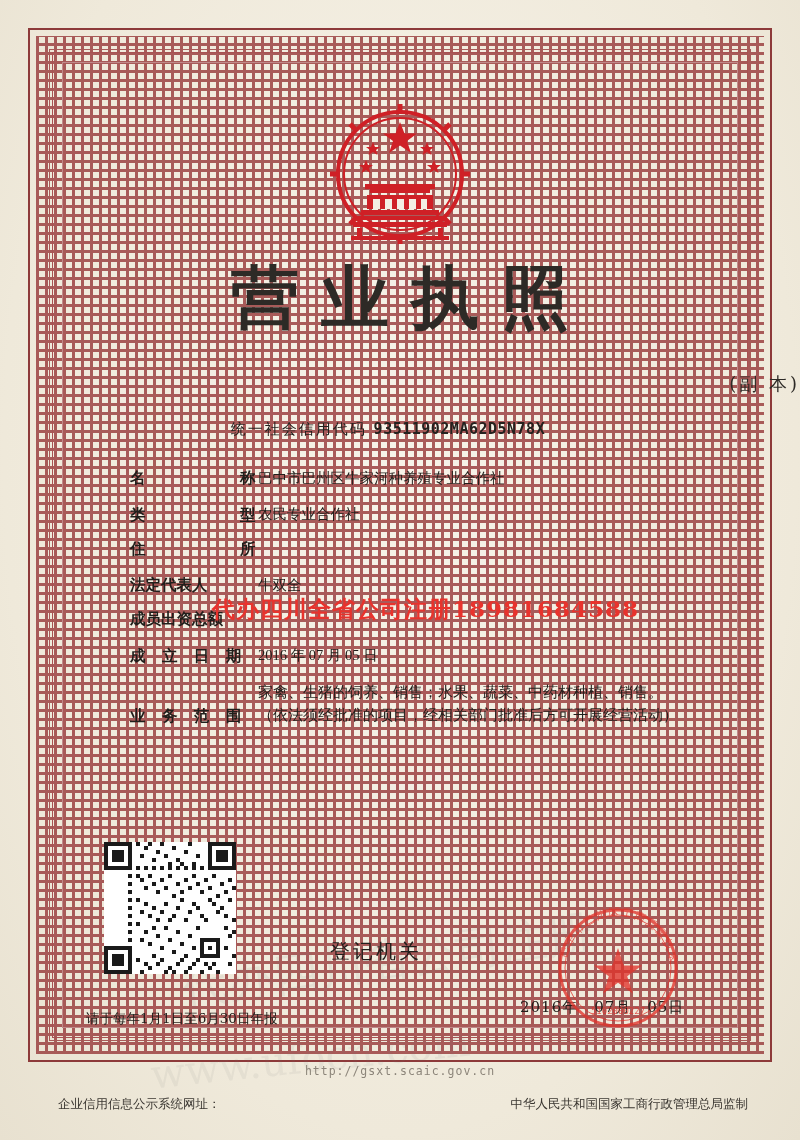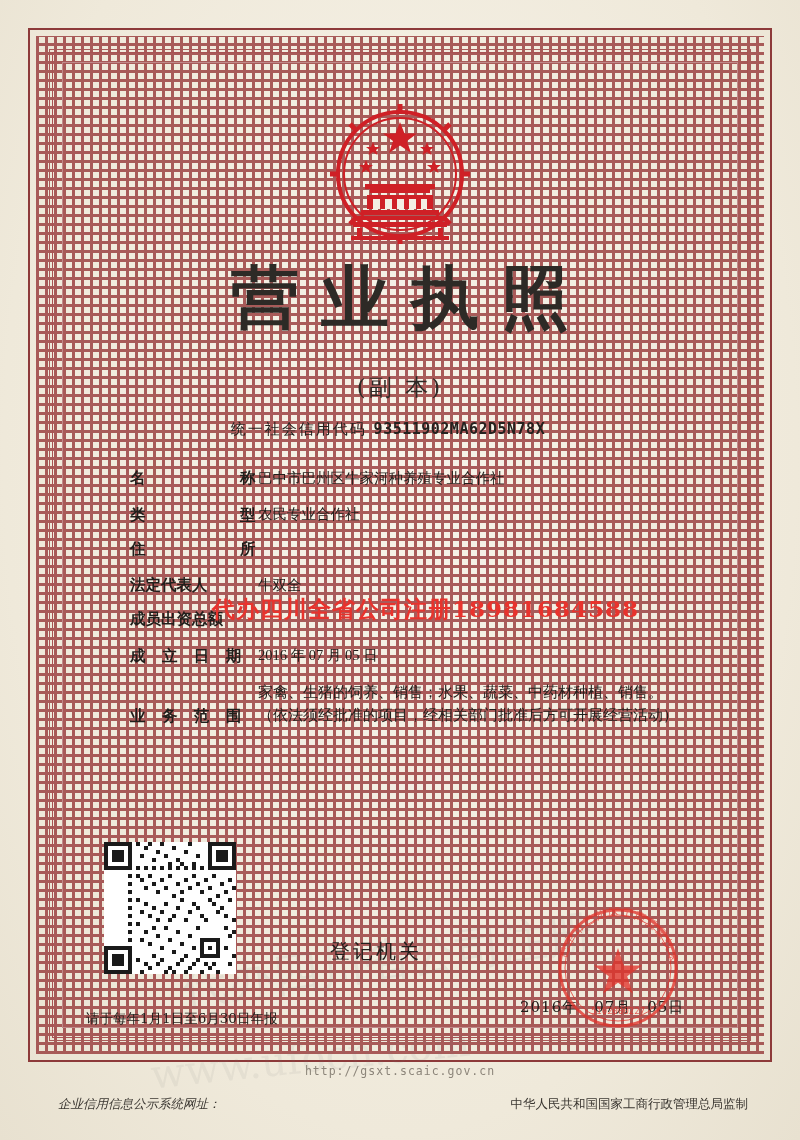--- a/index.html
+++ b/index.html
@@ -102,23 +102,23 @@
     font-size: 68px;
     letter-spacing: 22px;
     color: #2d2a26;
     text-indent: 22px;
   }
   .subtitle {
     position: absolute;
     top: 372px;
     left: 0;
     width: 800px;
-    text-align: center;
-    font-family: "DejaVu Serif", serif;
-    font-size: 23px;
+    text-align: right;
+    font-family: "DejaVu Serif", serif;
+    font-size: 18px;
     color: #2d2a26;
     letter-spacing: 3px;
   }
   .usci {
     position: absolute;
     top: 420px;
     left: 0;
     width: 776px;
     text-align: center;
     font-family: "DejaVu Serif", serif;
@@ -246,21 +246,20 @@
     color: #8c857a;
     letter-spacing: 1px;
   }
   .footer-left {
     position: absolute;
     left: 58px;
     top: 1096px;
     font-family: "DejaVu Serif", serif;
     font-size: 12.5px;
     color: #3a3631;
-    font-style: italic;
   }
   .footer-right {
     position: absolute;
     right: 52px;
     top: 1096px;
     font-family: "DejaVu Serif", serif;
     font-size: 12.5px;
     color: #3a3631;
   }
 

